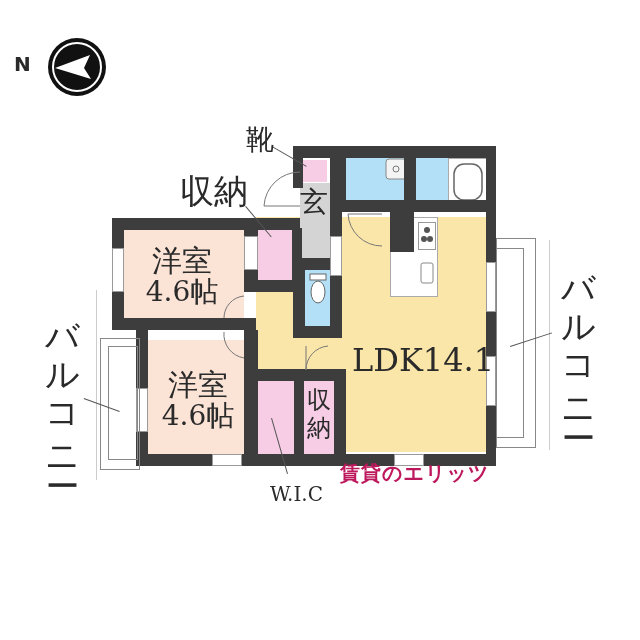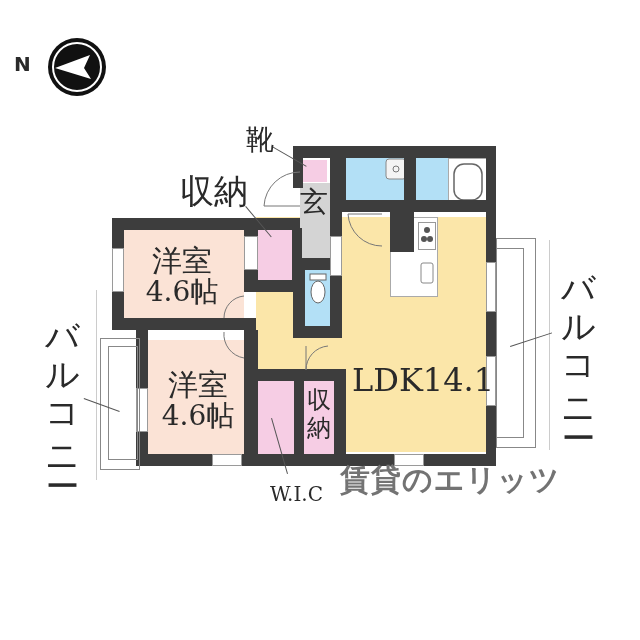--- a/index.html
+++ b/index.html
@@ -6,21 +6,21 @@
   body { width: 640px; height: 640px; position: relative; overflow: hidden;
          font-family: "DejaVu Serif", "Liberation Serif", serif; color: #2a2a2a; }
   .abs { position: absolute; }
   .wall { position: absolute; background: #3d3d3d; }
   .room { position: absolute; }
   .lbl { position: absolute; font-family: "DejaVu Serif", "Liberation Serif", serif; color: #2a2a2a; line-height: 1; white-space: nowrap; }
   .vtext { position: absolute; writing-mode: vertical-rl; font-family: "DejaVu Sans", "Liberation Sans", sans-serif; color: #2a2a2a; font-size: 34px; letter-spacing: 4px; }
   .leader { position: absolute; height: 1px; background: #555; transform-origin: 0 0; }
   .win { position: absolute; background: #ffffff; border: 1px solid #9a9a9a; box-sizing: border-box; }
   .balc { position: absolute; border: 1px solid #888; box-sizing: border-box; background: transparent; }
-  .watermark { position: absolute; font-family: "DejaVu Sans", "Liberation Sans", sans-serif; font-weight: bold; color: #737373; font-size: 30px; letter-spacing: 1px; }
+  .watermark { position: absolute; font-family: "DejaVu Sans", "Liberation Sans", sans-serif; font-weight: bold; color: #be185d; font-size: 20px; letter-spacing: 1px; }
 </style>
 </head>
 <body>
 
 <div>
   <span class="lbl" style="left:14px; top:54px; font-family:'DejaVu Sans','Liberation Sans',sans-serif; font-weight:bold; font-size:20px;">N</span>
   <svg class="abs" style="left:46px; top:36px;" width="62" height="62" viewBox="0 0 62 62">
     <circle cx="31" cy="31" r="29" fill="#111"></circle>
     <circle cx="31" cy="31" r="24" fill="none" stroke="#fff" stroke-width="2"></circle>
     <circle cx="31" cy="31" r="22" fill="#111"></circle>
@@ -142,21 +142,21 @@
 
 <div class="abs" style="left:132px; top:246px; width:100px; text-align:center;">
   <div class="lbl" style="position:static; font-size:30px;">洋室</div>
   <div class="lbl" style="position:static; font-size:28px; margin-top:2px;">4.6帖</div>
 </div>
 <div class="abs" style="left:148px; top:370px; width:100px; text-align:center;">
   <div class="lbl" style="position:static; font-size:30px;">洋室</div>
   <div class="lbl" style="position:static; font-size:28px; margin-top:2px;">4.6帖</div>
 </div>
 
-<span class="lbl" style="left:352px; top:364px; font-size:32px;">LDK14.1</span>
+<span class="lbl" style="left:352px; top:344px; font-size:32px;">LDK14.1</span>
 
 <div class="abs" style="left:304px; top:388px; width:30px; text-align:center;">
   <div class="lbl" style="position:static; font-size:24px;">収</div>
   <div class="lbl" style="position:static; font-size:24px; margin-top:4px;">納</div>
 </div>
 
 <span class="lbl" style="left:270px; top:484px; font-size:20px;">W.I.C</span>
 
 <span class="vtext" style="left:40px; top:298px;">バルコニー</span>
 <span class="vtext" style="left:556px; top:250px;">バルコニー</span>

